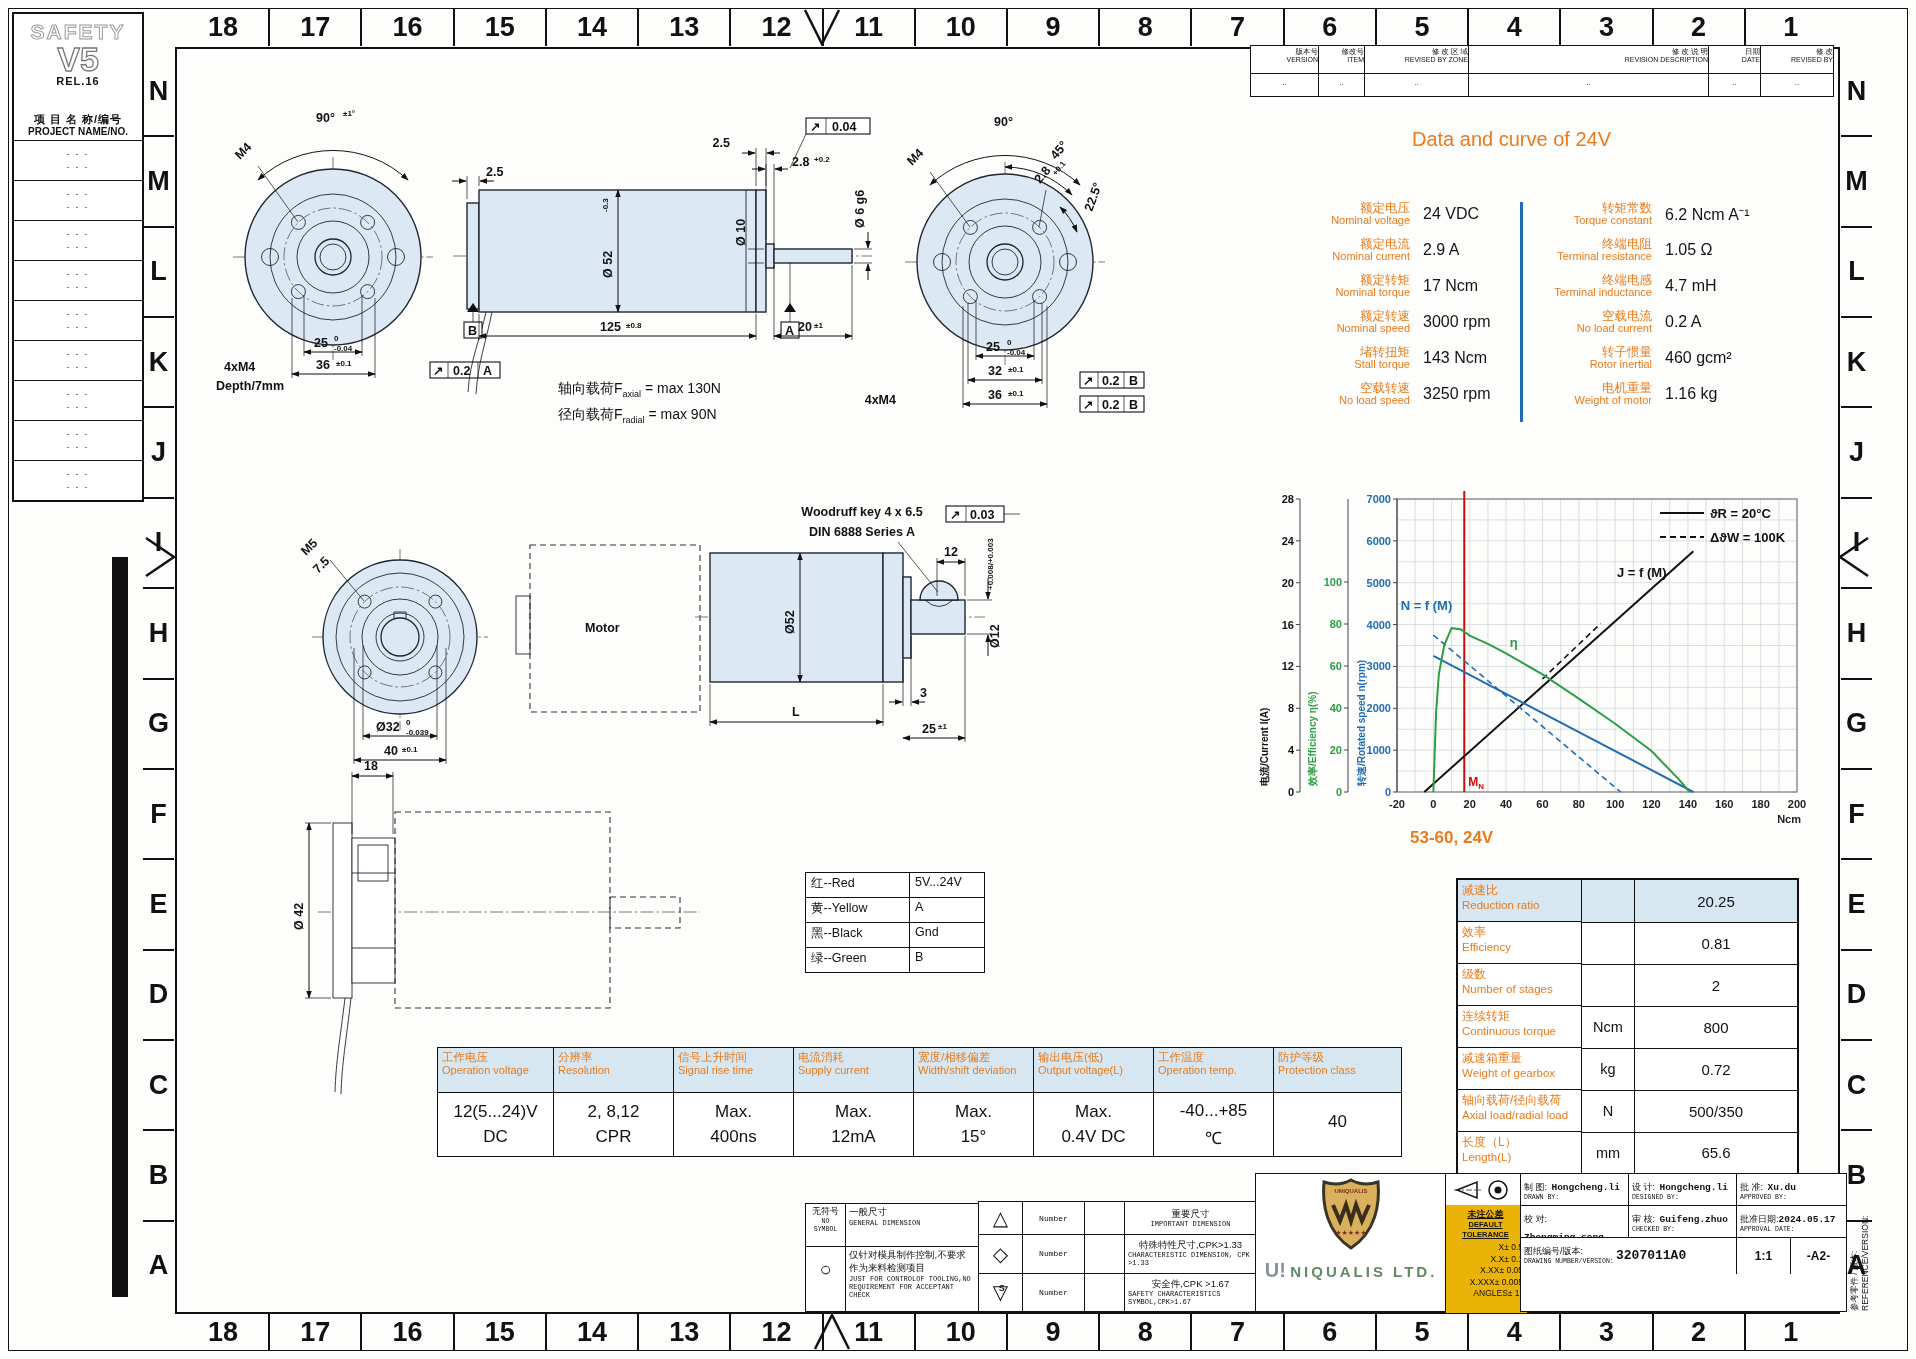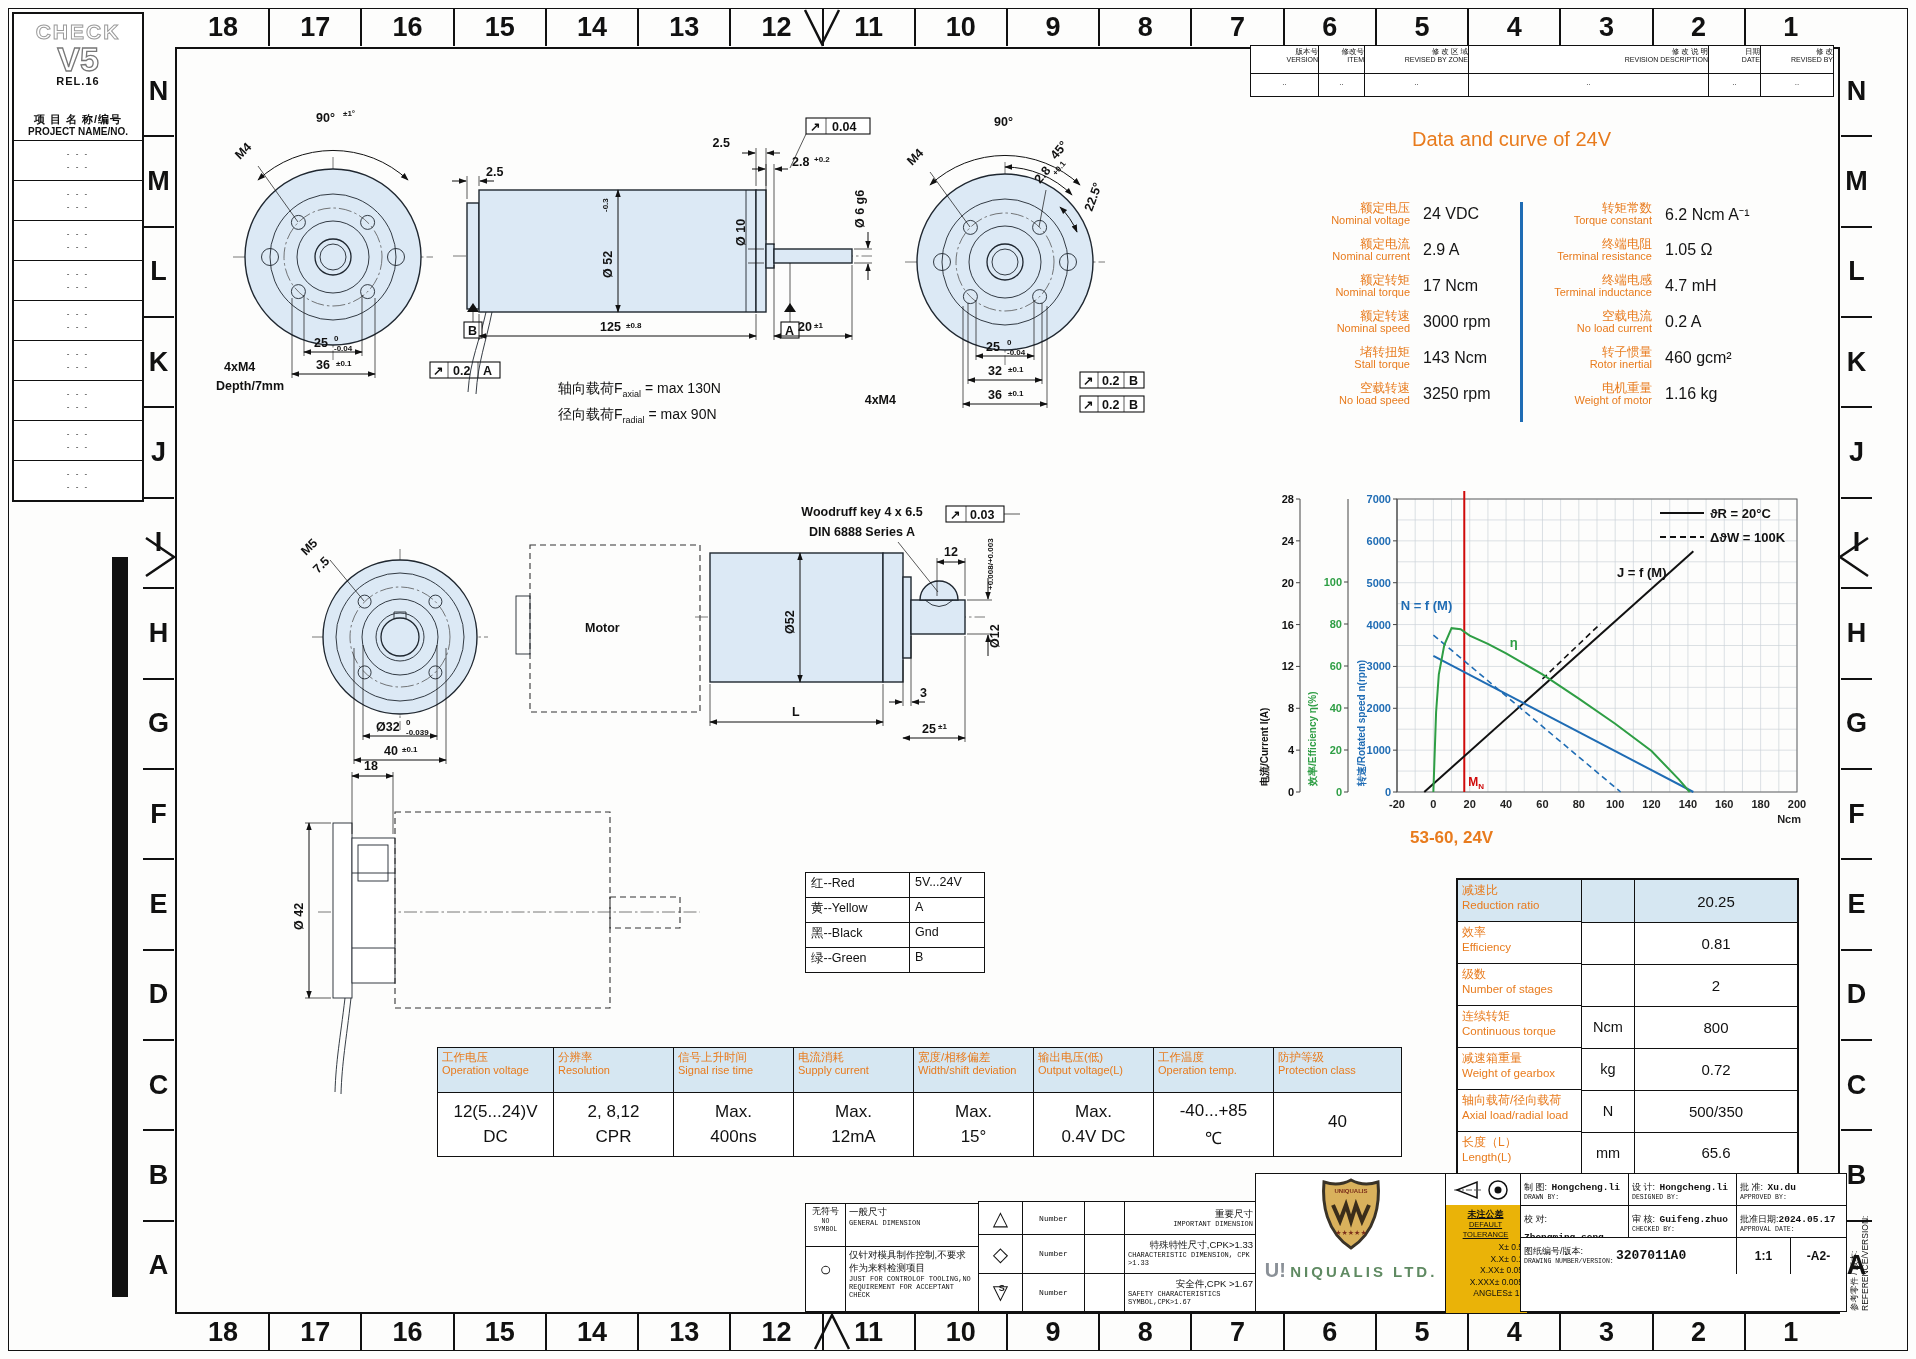--- a/index.html
+++ b/index.html
@@ -84,37 +84,37 @@
   .gear .val{font-size:15px}
   
   .symL{left:805px;top:1203px;width:173px;height:107px;border:1.5px solid #111;display:grid;grid-template-columns:40px 133px;background:#fff}
   .symL>div{border-right:1px solid #111;border-bottom:1px solid #111;padding:2px 3px;overflow:hidden}
   .symL>div:nth-child(2n){border-right:none}
   .symL>div:nth-child(3),.symL>div:nth-child(4){border-bottom:none}
   .symR{left:978px;top:1201px;width:277px;height:109px;border:1.5px solid #111;display:grid;grid-template-columns:44px 62px 40px 131px;background:#fff}
   .symR>div{border-right:1px solid #111;border-bottom:1px solid #111;display:flex;align-items:center;justify-content:center;overflow:hidden}
   .symR>div:nth-child(4n){border-right:none}
   .symR>div:nth-child(n+9){border-bottom:none}
-  .symR .desc{flex-direction:column;align-items:flex-end;justify-content:center;padding:1px 3px;line-height:1.15}
+  .symR .desc{flex-direction:column;align-items:center;justify-content:center;padding:1px 3px;line-height:1.15}
   .symR .desc .cn{font-size:9.5px}.symR .desc .en{font-size:7px;font-family:"Liberation Mono",monospace}
   .symL .sc{font-size:9px;text-align:center;line-height:1.3}
   .symL .sc .en{font-size:6.5px;display:block;font-family:"Liberation Mono",monospace}
   .symL .desc .cn{font-size:9.5px;white-space:pre-line;display:block}
   .symL .desc .en{font-size:7px;font-family:"Liberation Mono",monospace;white-space:pre-line;display:block}
   .symnum{font-size:8px;font-family:"Liberation Mono",monospace}
   .tri-s{position:relative;font-size:20px;line-height:1}
   .tri-s i{position:absolute;left:6px;top:2px;font-size:9px;font-style:normal;font-weight:700}
   .logoCell{left:1255px;top:1173px;width:190px;height:137px;border:1.5px solid #111;background:#fff;text-align:center}
   .company{margin-top:4px;white-space:nowrap}
   .company .um{font-size:20px;font-weight:800;color:#8a9097;letter-spacing:0}
   .company .nm{font-size:15px;font-weight:700;color:#5f8a62;letter-spacing:3px}
   .projCell{left:1445px;top:1173px;width:75px;height:32px;border:1.5px solid #111;background:#fff;display:flex;align-items:center;justify-content:center;gap:5px}
   .tolCell{left:1445px;top:1205px;width:75px;height:105px;border:1.5px solid #111;border-top:none;background:#eab308;padding:3px 4px 0 2px;font-size:8.5px;text-align:right;line-height:1.35}
   .tolCell .t1{font-size:9px;font-weight:700;text-align:center;text-decoration:underline;display:block}
-  .tolCell .t2{font-size:7.5px;font-weight:400;text-align:center;text-decoration:underline;display:block;margin-bottom:2px}
+  .tolCell .t2{font-size:7.5px;font-weight:700;text-align:center;text-decoration:underline;display:block;margin-bottom:2px}
   .mainTB{left:1520px;top:1173px;width:325px;height:137px;border:1.5px solid #111;background:#fff;display:grid;grid-template-rows:32px 32px 36px 37px}
   .tbrow{display:grid}
   .r12{grid-template-columns:108px 108px 109px}
   .r34{grid-template-columns:216px 54px 55px}
   .tc{border-right:1px solid #111;border-bottom:1px solid #111;padding:2px 2px 0 3px;overflow:hidden;position:relative}
   .tbrow .tc:last-child{border-right:none}
   .mainTB .tbrow:last-child .tc{border-bottom:none}
   .tc .zh{font-size:9px}
   .tc .nm{font-family:"Liberation Mono",monospace;font-size:9.5px;font-weight:700}
   .tc .en2{font-size:6.5px;display:block;font-family:"Liberation Mono",monospace}
@@ -492,21 +492,21 @@
       <div>G</div>
       <div>F</div>
       <div>E</div>
       <div>D</div>
       <div>C</div>
       <div>B</div>
       <div>A</div>
     </div>
 
   <div class="abs catia">
-    <div class="c1">CHECK</div>
+    <div class="c1">SAFETY</div>
     <div class="c2">V5</div>
     <div class="c3">REL.16</div>
   </div>
   <div class="abs proj">
     <div class="ph">
       <span class="cn">项 目 名 称/编号</span>
       <span class="en">PROJECT NAME/NO.</span>
     </div>
     <div class="proj-rows">
         <div>- - -

